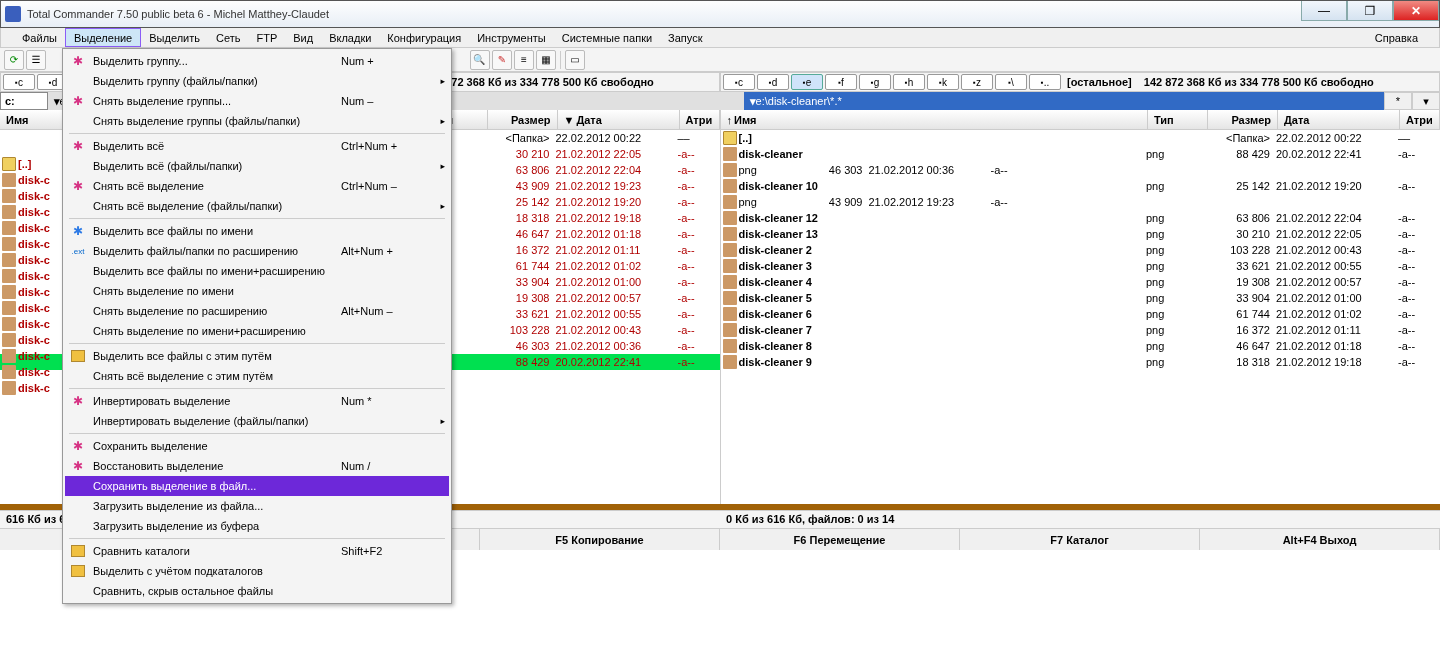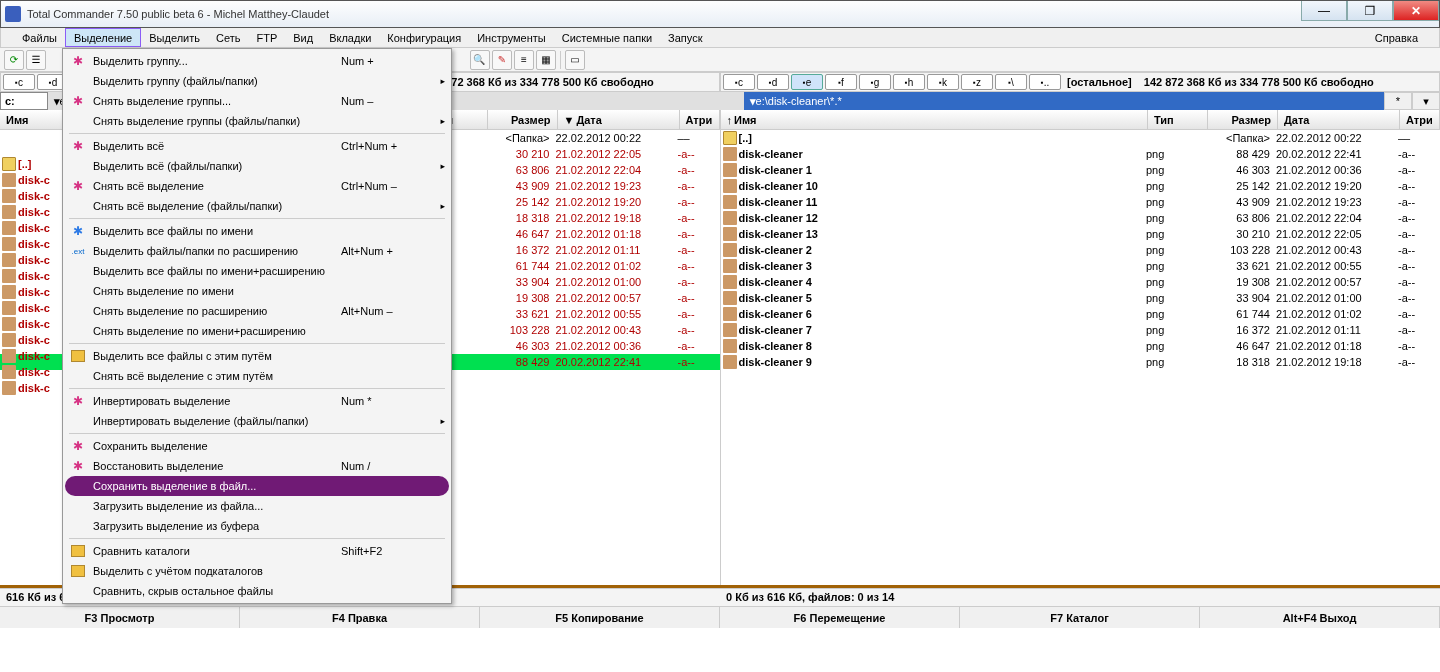--- a/index.html
+++ b/index.html
@@ -25,21 +25,21 @@
 .drivebar { flex: 1; display: flex; align-items: center; background: #f4f4f4; border: 1px solid #ccc; padding: 0 2px; gap: 2px; overflow: hidden; font-size: 10px; }
 .drv { width: 32px; height: 16px; border: 1px solid #999; background: #fff; display: flex; align-items: center; justify-content: center; font-size: 10px; border-radius: 2px; }
 .drv.active { background: #cfe4fa; border-color: #5a9; }
 .space-label { margin-left: 6px; color: #000; font-weight: bold; white-space: nowrap; }
 
 .pathbar-row { height: 18px; display: flex; }
 .drive-combo { width: 48px; border: 1px solid #888; background: #fff; display: flex; align-items: center; padding: 0 4px; font-size: 11px; font-weight: bold; }
 .pathbar { flex: 1; background: #316ac5; color: #fff; padding: 2px 6px; display: flex; align-items: center; font-size: 11px; }
 .path-ext { width: 28px; background: #f0f0f0; border: 1px solid #ccc; display: flex; align-items: center; justify-content: center; }
 
-.panels { display: flex; height: 478px; border-bottom: 3px solid #a16207; }
+.panels { display: flex; height: 400px; border-bottom: 6px solid #a16207; }
 .panel { flex: 1; display: flex; flex-direction: column; border-right: 1px solid #ccc; position: relative; }
 .panel:last-child { border-right: none; }
 
 .col-header { height: 20px; background: linear-gradient(#fff, #e5e5e5); border-bottom: 1px solid #ccc; display: flex; }
 .col-header .col { padding: 2px 6px; border-right: 1px solid #ccc; font-weight: bold; color: #000; display: flex; align-items: center; }
 .c-name { flex: 1; }
 .c-type { width: 60px; }
 .c-size { width: 70px; text-align: right; justify-content: flex-end; }
 .c-date { width: 122px; }
 .c-attr { width: 40px; }
@@ -60,21 +60,21 @@
 
 .status-row { height: 18px; display: flex; }
 .status { flex: 1; background: #f4f4f4; border-top: 1px solid #ccc; padding: 2px 6px; color: #000; font-weight: bold; }
 
 .fkeys { height: 22px; display: flex; border-top: 1px solid #ccc; }
 .fkey { flex: 1; background: #f0f0f0; border-right: 1px solid #ccc; display: flex; align-items: center; justify-content: center; font-weight: bold; }
 
 
 .dropdown { position: absolute; left: 62px; top: 48px; width: 390px; background: #f4f4f4; border: 1px solid #999; box-shadow: 2px 2px 4px rgba(0,0,0,0.3); z-index: 1000; padding: 2px; }
 .drop-item { height: 20px; display: flex; align-items: center; padding: 0 4px; position: relative; }
-.drop-item.sel { background: #701a75; color: #fff; border-radius: 10px; }
+.drop-item.sel { background: #6d28d9; color: #fff; }
 .drop-item .di-ic { width: 18px; height: 16px; margin-right: 6px; display: flex; align-items: center; justify-content: center; }
 .drop-item .di-label { flex: 1; }
 .drop-item .di-sc { width: 92px; text-align: left; }
 .drop-item .di-arr { width: 12px; text-align: right; font-size: 9px; }
 .drop-sep { height: 1px; background: #ccc; margin: 2px 4px; }
 .pink-star { color: #d63384; font-size: 12px; }
 .blue-star { color: #2d7ae5; font-size: 12px; }
 .yellow-ic { width: 14px; height: 12px; background: #f0c040; border: 1px solid #b08830; }
 
 
@@ -321,37 +321,35 @@
         <div class="row">
           <div class="ic"></div>
           <div class="nm" style="font-weight:bold">disk-cleaner</div>
           <div class="ty">png</div>
           <div class="sz">88 429</div>
           <div class="dt">20.02.2012 22:41</div>
           <div class="at">-a--</div>
         </div>
         <div class="row">
           <div class="ic"></div>
-          <div class="nm" style="font-weight:bold">disk-cleaner 1</div>
           <div class="ty">png</div>
           <div class="sz">46 303</div>
           <div class="dt">21.02.2012 00:36</div>
           <div class="at">-a--</div>
         </div>
         <div class="row">
           <div class="ic"></div>
           <div class="nm" style="font-weight:bold">disk-cleaner 10</div>
           <div class="ty">png</div>
           <div class="sz">25 142</div>
           <div class="dt">21.02.2012 19:20</div>
           <div class="at">-a--</div>
         </div>
         <div class="row">
           <div class="ic"></div>
-          <div class="nm" style="font-weight:bold">disk-cleaner 11</div>
           <div class="ty">png</div>
           <div class="sz">43 909</div>
           <div class="dt">21.02.2012 19:23</div>
           <div class="at">-a--</div>
         </div>
         <div class="row">
           <div class="ic"></div>
           <div class="nm" style="font-weight:bold">disk-cleaner 12</div>
           <div class="ty">png</div>
           <div class="sz">63 806</div>

